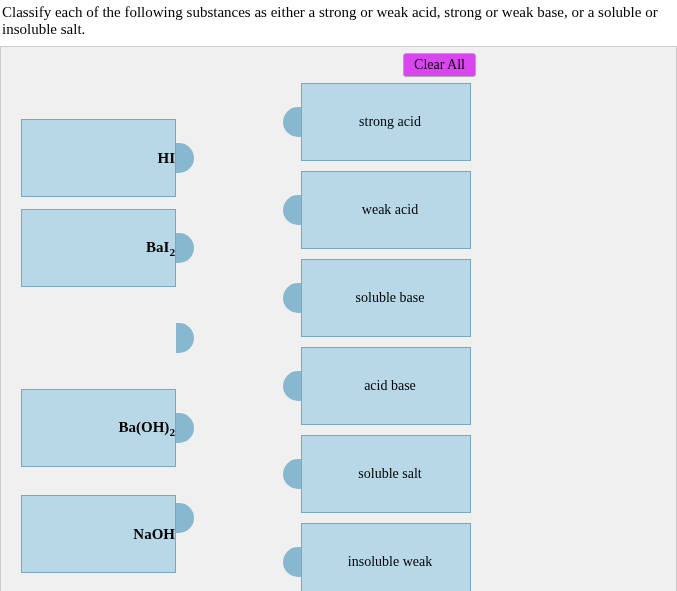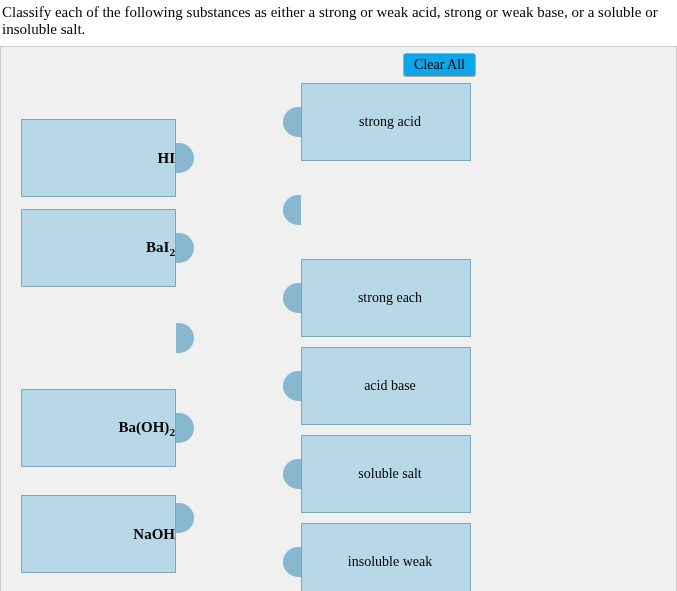--- a/index.html
+++ b/index.html
@@ -1,19 +1,19 @@
 <!DOCTYPE html>
 <html><head>
   <meta charset="utf-8">
   <style>
     * { box-sizing: border-box; margin: 0; padding: 0; }
     body { font-family: Georgia, 'Times New Roman', serif; font-size: 14px; background: #fff; width: 677px; }
     .question { font-family: 'Times New Roman', serif; font-size: 15px; color: #000; padding: 4px 16px 8px 2px; }
     .workspace { border: 1px solid #ccc; background: #f0f0f0; position: relative; height: 556px; }
-    .clear-btn { position: absolute; top: 6px; right: 200px; background: #0ea5e9; border: 1px solid #aaa; border-radius: 3px; padding: 3px 10px; font-family: 'Times New Roman', serif; font-size: 14px; cursor: pointer; }
+    .clear-btn { position: absolute; top: 6px; right: 200px; background: #d946ef; border: 1px solid #aaa; border-radius: 3px; padding: 3px 10px; font-family: 'Times New Roman', serif; font-size: 14px; cursor: pointer; }
     
     .source-item { position: absolute; left: 20px; width: 155px; height: 78px; background: #b8d8e8; border: 1px solid #7aa8c0; display: flex; align-items: center; justify-content: flex-end; font-family: 'Times New Roman', serif; font-weight: bold; font-size: 15px; cursor: move; }
     .source-connector { position: absolute; width: 18px; height: 30px; background: #88b8d0; border-radius: 0 15px 15px 0; left: 175px; }
     
     .target-bin { position: absolute; left: 300px; width: 170px; height: 78px; background: #b8d8e8; border: 1px solid #7aa8c0; display: flex; align-items: center; justify-content: center; font-family: 'Times New Roman', serif; font-size: 14px; padding-left: 8px; }
     .target-connector { position: absolute; width: 18px; height: 30px; background: #88b8d0; border-radius: 15px 0 0 15px; left: 282px; }
     sub { font-size: 0.75em; vertical-align: sub; }
   </style>
 </head>
 <body>
@@ -45,24 +45,27 @@
       <span>NaOH</span>
     </div>
   <div class="source-connector" style="top:456px"></div>
 
   <div class="target-connector" style="top:60px"></div>
   <div class="target-bin" style="top:36px">
       <span>strong acid</span>
     </div>
 
   <div class="target-connector" style="top:148px"></div>
+  <div class="target-bin" style="top:124px">
+      <span>weak acid</span>
+    </div>
 
   <div class="target-connector" style="top:236px"></div>
   <div class="target-bin" style="top:212px">
-      <span>strong each</span>
+      <span>soluble base</span>
     </div>
 
   <div class="target-connector" style="top:324px"></div>
   <div class="target-bin" style="top:300px">
       <span>acid base</span>
     </div>
 
   <div class="target-connector" style="top:412px"></div>
   <div class="target-bin" style="top:388px">
       <span>soluble salt</span>

